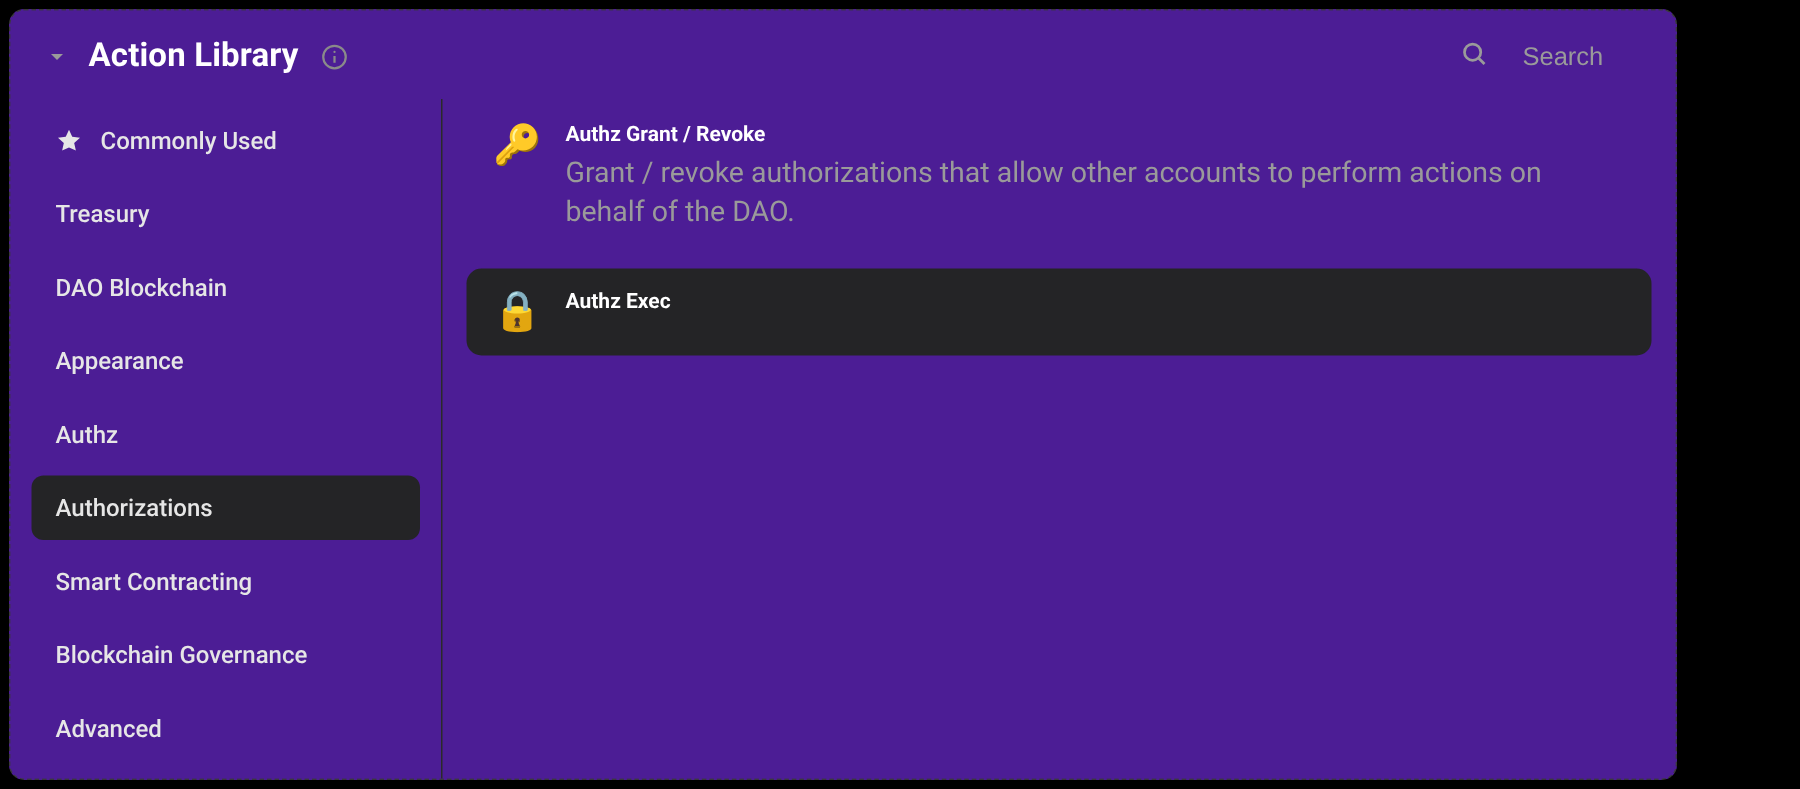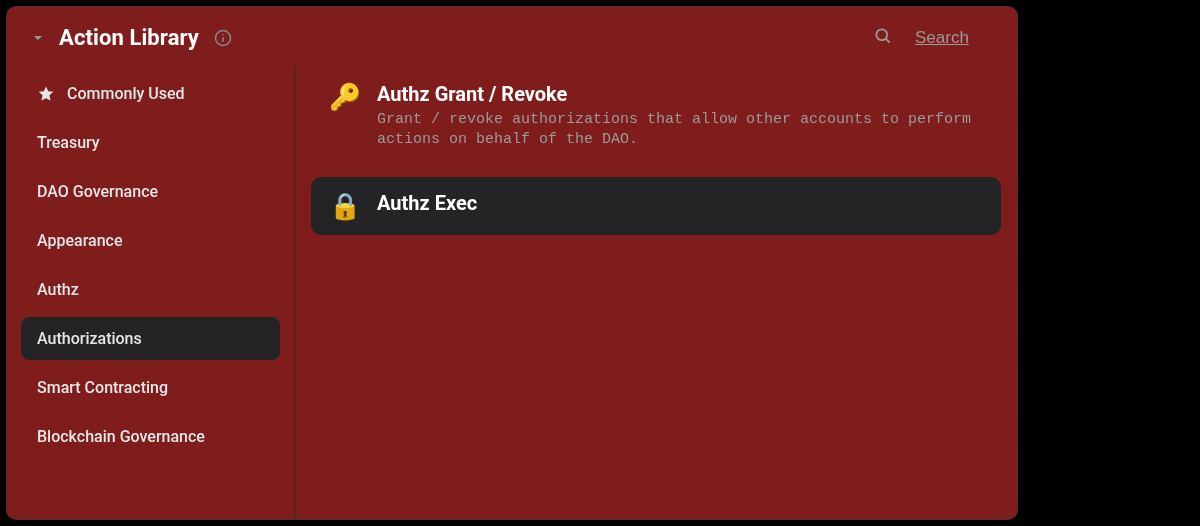--- a/index.html
+++ b/index.html
@@ -6,25 +6,25 @@
   html, body {
     width: 1200px;
     height: 526px;
     background: #000;
     font-family: -apple-system, BlinkMacSystemFont, "Segoe UI", Roboto, Helvetica, Arial, sans-serif;
     color: #f0f0f0;
     overflow: hidden;
   }
   .panel {
     margin: 6px;
-    width: 1012px;
+    width: 1112px;
     height: 514px;
     border: 1px dashed #3a3a3a;
     border-radius: 10px;
-    background: #7f1d1d;
+    background: #4c1d95;
     display: flex;
     flex-direction: column;
   }
   .header {
     display: flex;
     align-items: center;
     padding: 18px 24px 6px 24px;
     gap: 14px;
   }
   .header-left {
@@ -57,21 +57,20 @@
     color: #8a8a8a;
     cursor: pointer;
   }
   .search {
     display: flex;
     align-items: center;
     gap: 22px;
     color: #9a9a9a;
     cursor: pointer;
     padding-right: 8px;
-    text-decoration: underline;
   }
   .search input {
     background: transparent;
     border: none;
     outline: none;
     color: #d0d0d0;
     font-size: 17px;
     width: 70px;
   }
   .search input::placeholder {
@@ -137,29 +136,28 @@
     line-height: 30px;
     flex-shrink: 0;
     text-align: center;
   }
   .action-text {
     display: flex;
     flex-direction: column;
     gap: 4px;
   }
   .action-title {
-    font-size: 20px;
+    font-size: 14px;
     font-weight: 700;
     color: #ffffff;
   }
   .action-desc {
-    font-size: 15px;
+    font-size: 19px;
     color: #9a9a9a;
     line-height: 1.35;
-    font-family: Liberation Mono, monospace;
   }
 </style>
 </head>
 <body>
 
 <div class="panel">
   <div class="header">
     <div class="header-left">
       <span class="chevron">
         <svg width="10" height="10" viewBox="0 0 10 10">
@@ -196,21 +194,21 @@
             </svg>
         </span>
         <span>Commonly Used</span>
       </div>
 
       <div class="sidebar-item">
         <span>Treasury</span>
       </div>
 
       <div class="sidebar-item">
-        <span>DAO Governance</span>
+        <span>DAO Blockchain</span>
       </div>
 
       <div class="sidebar-item">
         <span>Appearance</span>
       </div>
 
       <div class="sidebar-item">
         <span>Authz</span>
       </div>
 
@@ -219,20 +217,23 @@
       </div>
 
       <div class="sidebar-item">
         <span>Smart Contracting</span>
       </div>
 
       <div class="sidebar-item">
         <span>Blockchain Governance</span>
       </div>
 
+      <div class="sidebar-item">
+        <span>Advanced</span>
+      </div>
     </div>
 
     <div class="content">
 
       <div class="action-card">
         <span class="action-icon">🔑</span>
         <div class="action-text">
           <span class="action-title">Authz Grant / Revoke</span>
           <span class="action-desc">Grant / revoke authorizations that allow other accounts to perform actions on behalf of the DAO.</span>
         </div>

